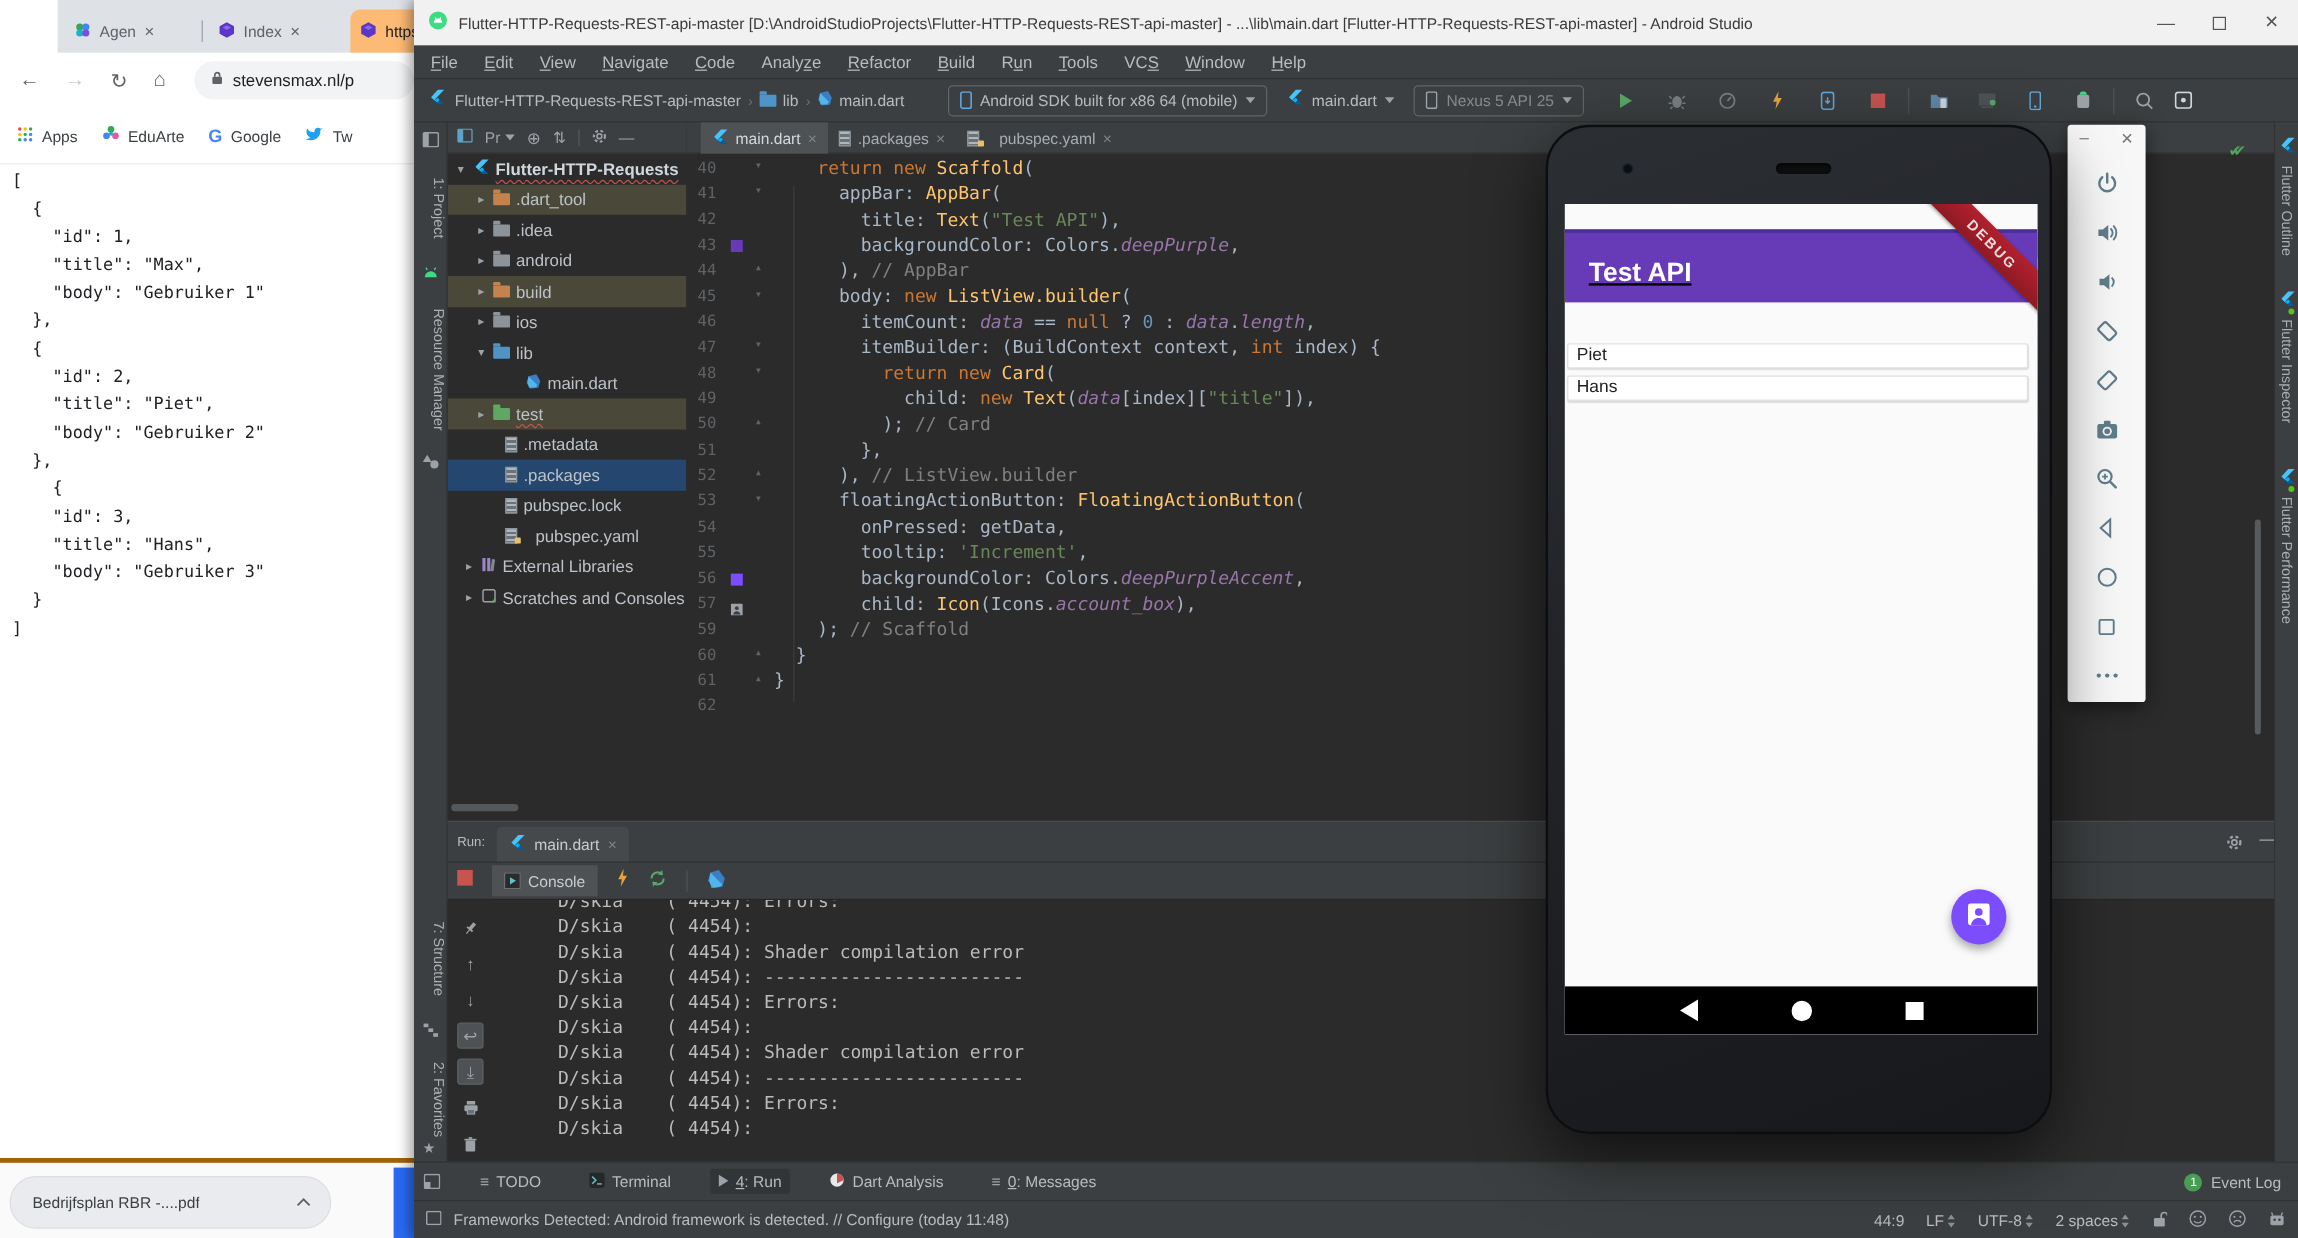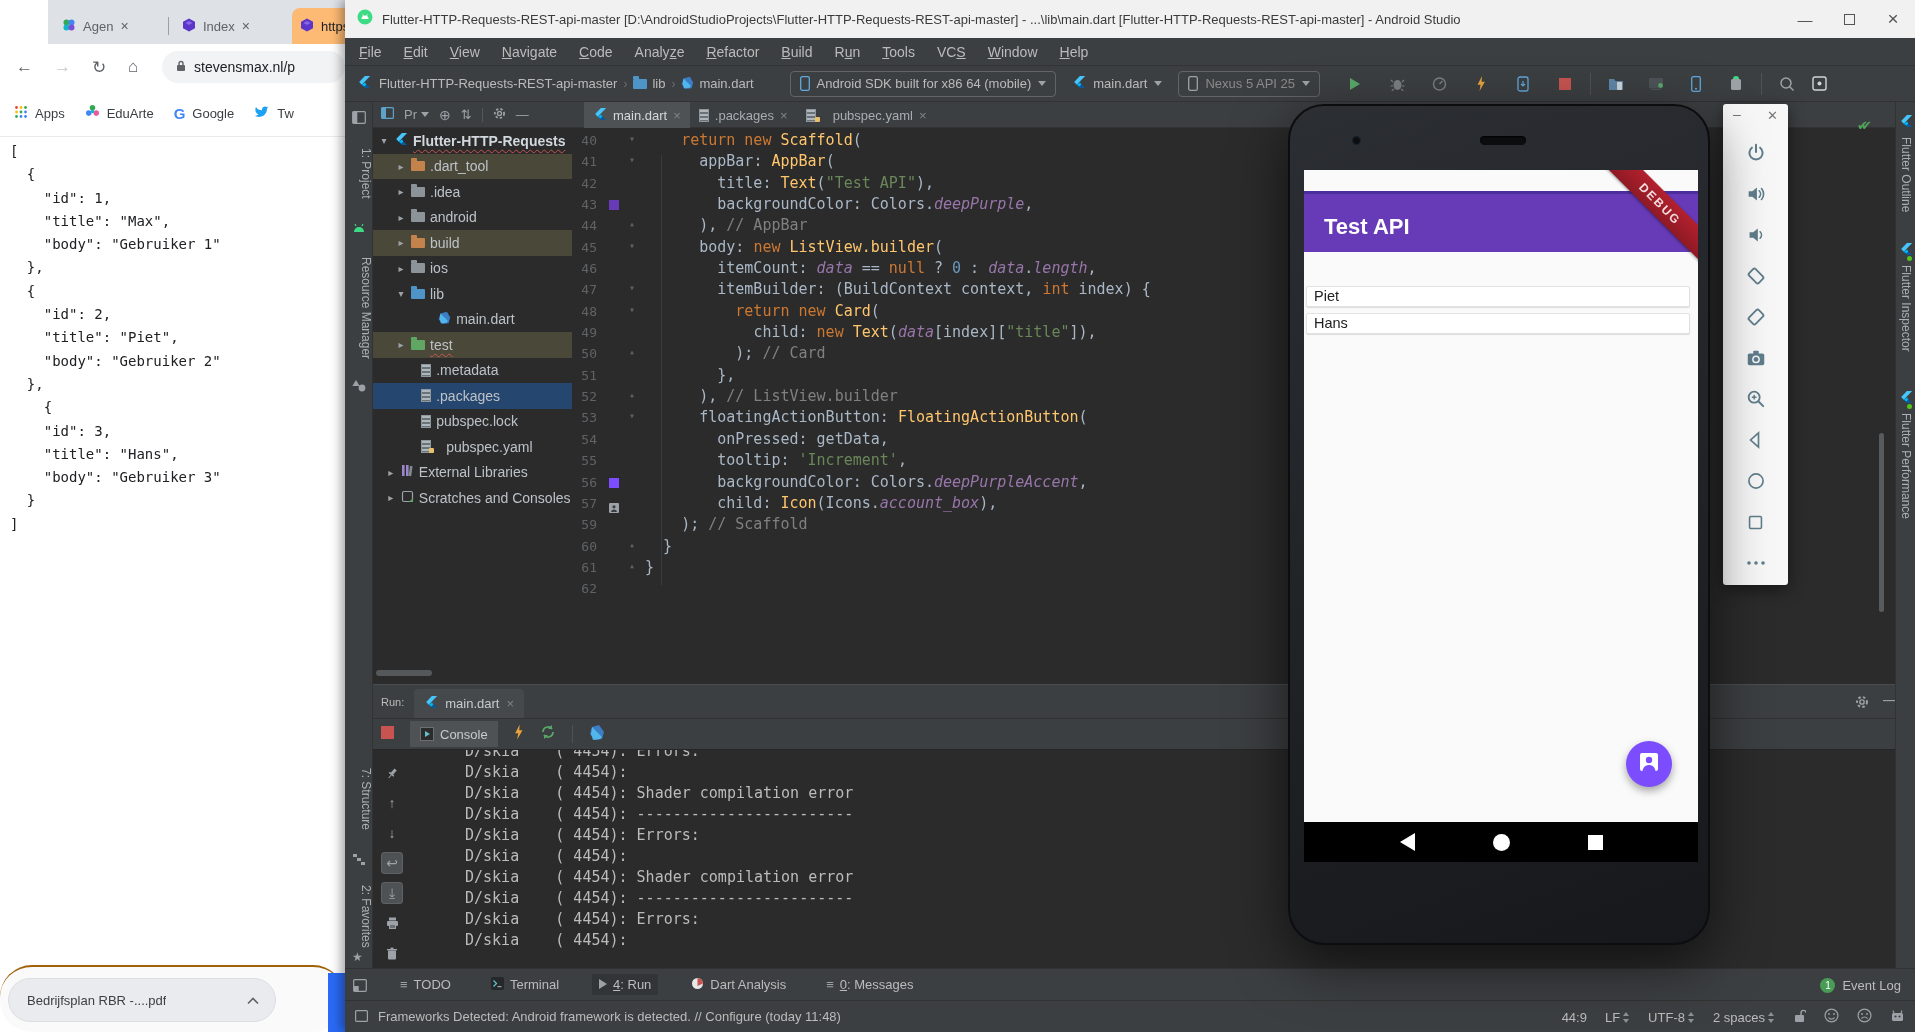--- a/index.html
+++ b/index.html
@@ -19,21 +19,21 @@
   .btab .x { color:#5f6368; font-size:14px; }
   .tabsep { position:absolute; top:17px; width:1px; height:18px; background:#9aa0a6; }
   #bnav { left:0; top:44px; width:345px; height:46px; background:#fff; }
   .navic { color:#5f6368; font-size:17px; }
   .navic.dis { color:#c4c7cb; }
   #urlpill { position:absolute; left:162px; top:7px; width:183px; height:32px; background:#f1f3f4; border-radius:16px; display:flex; align-items:center; gap:8px; padding-left:14px; }
   #url { font-size:14px; color:#202124; white-space:nowrap; overflow:hidden; }
   #bbookmarks { left:0; top:90px; width:345px; height:47px; background:#fff; border-bottom:1px solid #e8eaed; display:flex; align-items:center; gap:20px; padding-left:14px; }
   .bm { display:flex; align-items:center; gap:7px; font-size:13px; color:#3c4043; white-space:nowrap; }
   #jsonpre { left:10px; top:140px; font-size:14px; line-height:23.3px; color:#202124; white-space:pre; }
-  #dlbar { left:0; top:965px; width:345px; height:67px; background:#fafafa; border-top:2px solid #a16207;border-radius:32px; }
+  #dlbar { left:0; top:965px; width:345px; height:67px; background:#fafafa; border-top:4px solid #a16207; }
   #dlchip { position:absolute; left:8px; top:11px; width:268px; height:44px; background:#e9ebee; border:1px solid #dcdee1; border-radius:22px; display:flex; align-items:center; justify-content:space-between; padding:0 16px 0 18px; }
   #dlname { font-size:13px; color:#3c4043; white-space:nowrap; overflow:hidden; }
   #blueblock { left:328px; top:973px; width:17px; height:59px; background:#2a6af4; }
 
   
   #ide { left:345px; top:0; width:1570px; height:1032px; background:#2b2b2b; box-shadow:-4px 0 10px rgba(0,0,0,.35); }
   #astitle { left:0; top:0; width:1570px; height:38px; background:#f1f1f1; display:flex; align-items:center; padding-left:12px; gap:9px; }
   #astitletext { font-size:13px; color:#3b3b3b; white-space:nowrap; overflow:hidden; max-width:1350px; }
   .winbtn { position:absolute; top:0; width:44px; height:38px; display:flex; align-items:center; justify-content:center; color:#555; font-size:15px; }
   #asmenubar { left:0; top:38px; width:1570px; height:28px; background:#3c3f41; display:flex; align-items:center; gap:22px; padding-left:14px; border-bottom:1px solid #313335; }
@@ -113,21 +113,21 @@
 
   
   #emutoolbar { left:1723px; top:104px; width:65px; height:481px; background:#f7f7f7; border-radius:3px; box-shadow:0 4px 16px rgba(0,0,0,.5); }
   .emuic { position:absolute; left:50%; transform:translateX(-50%); width:30px; height:30px; display:flex; align-items:center; justify-content:center; }
   #phone { left:1288px; top:104px; width:422px; height:841px; background:linear-gradient(160deg,#2b2e33,#17181b); border:2px solid #0c0d0f; border-radius:36px; box-shadow:0 18px 55px rgba(0,0,0,.6); }
   #speaker { position:absolute; left:190px; top:30px; width:46px; height:9px; border-radius:5px; background:#0c0d0f; box-shadow:inset 0 1px 2px #000; }
   #camdot { position:absolute; left:62px; top:30px; width:9px; height:9px; border-radius:50%; background:#0c0d0f; box-shadow:inset 0 0 2px #2b4a66; }
   #screen { position:absolute; left:14px; top:64px; width:394px; height:692px; background:#fafafa; overflow:hidden; }
   #estatus { position:absolute; left:0; top:0; width:394px; height:24px; background:#4b2d9e; display:flex; align-items:center;margin-top:21px; }
   #etime { color:#fff; font-size:12px; font-weight:bold; }
-  #eappbar { position:absolute; left:0; top:24px; width:394px; height:58px; background:#673ab7; display:flex; align-items:flex-end; padding:0 0 12px 20px; }
+  #eappbar { position:absolute; left:0; top:24px; width:394px; height:58px; background:#673ab7; display:flex; align-items:flex-end; padding:0 0 12px 20px;text-decoration:underline; }
   #eapptitle { color:#fff; font-size:22px; font-weight:bold; }
   .ecard { position:absolute; left:2px; width:384px; height:21px; background:#fff; border:1px solid #e2e2e2; border-radius:2px; box-shadow:0 1px 1px rgba(0,0,0,.12); font-size:14.5px; color:#212121; padding-left:7px; line-height:19px; }
   #debugribbon { position:absolute; top:22px; right:-42px; width:160px; height:24px; background:linear-gradient(#b3202e,#8e1a24); transform:rotate(45deg); display:flex; align-items:center; justify-content:center; color:rgba(255,255,255,.85); font-size:12px; font-weight:bold; letter-spacing:2px; box-shadow:0 1px 3px rgba(0,0,0,.4); }
   #fab { position:absolute; left:322px; top:571px; width:46px; height:46px; border-radius:50%; background:#7c4dff; box-shadow:0 4px 8px rgba(0,0,0,.35); display:flex; align-items:center; justify-content:center; }
   #enav { position:absolute; left:0; top:652px; width:394px; height:40px; background:#000; display:flex; align-items:center; justify-content:center; gap:78px; }
   .navtri { width:0; height:0; border-top:9px solid transparent; border-bottom:9px solid transparent; border-right:15px solid #fff; }
   .navcir { width:17px; height:17px; border-radius:50%; background:#fff; }
   .navsq { width:15px; height:15px; background:#fff; }
 </style>
 </head>

